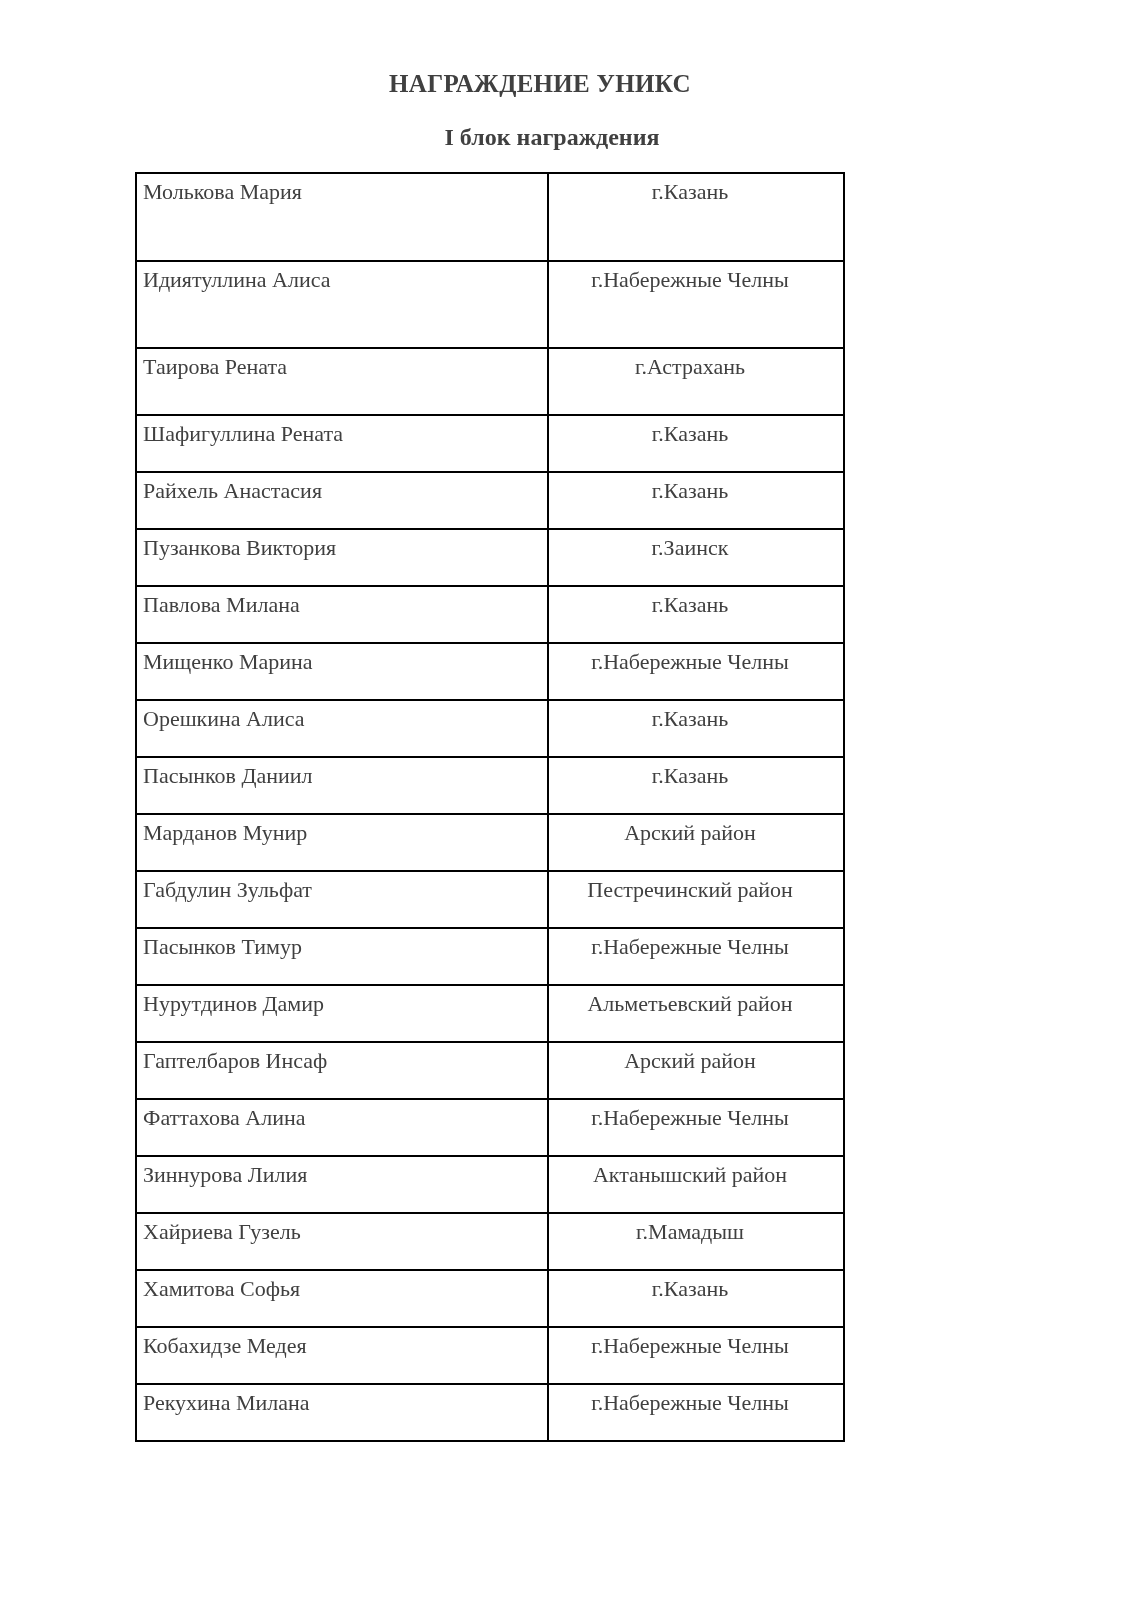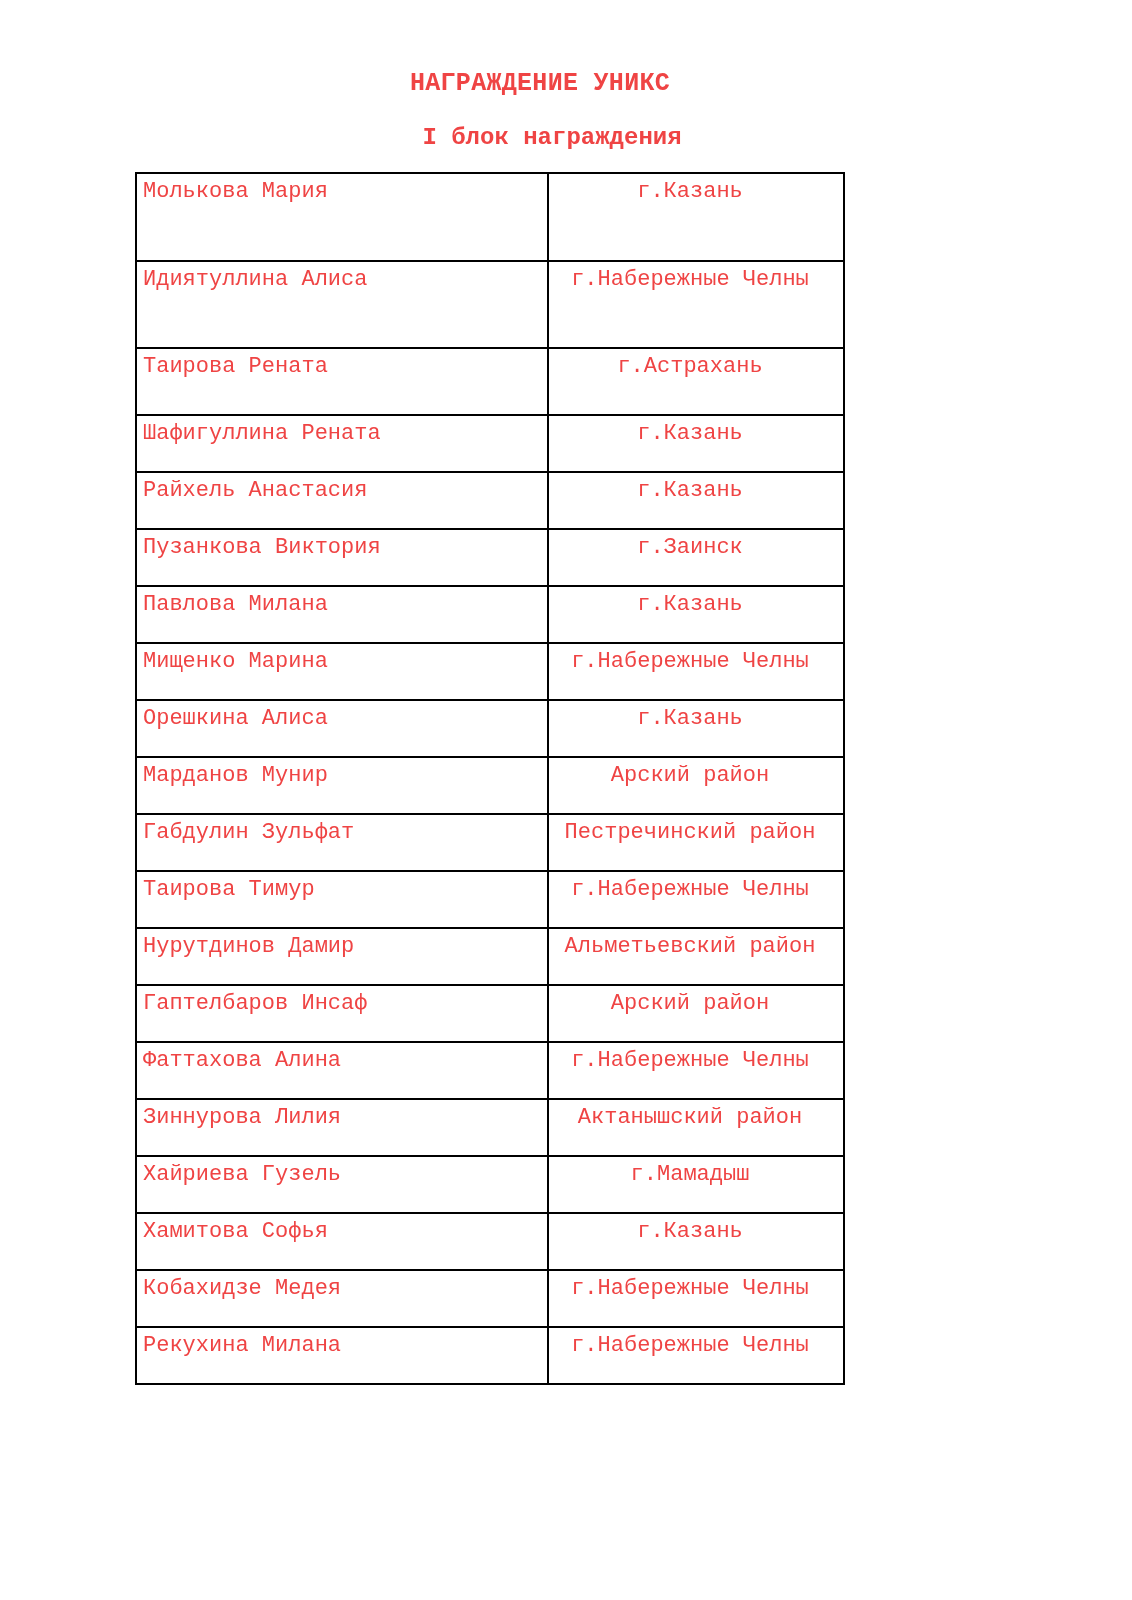--- a/index.html
+++ b/index.html
@@ -5,22 +5,22 @@
   html, body {
     margin: 0;
     padding: 0;
     background: #ffffff;
   }
   .page {
     position: relative;
     width: 1132px;
     height: 1600px;
     background: #ffffff;
-    color: #ef4444;
-    font-family: Liberation Mono, monospace;
+    color: #404040;
+    font-family: Liberation Serif, serif;
     overflow: hidden;
   }
   .heading-block {
     width: 1080px; 
     text-align: center;
   }
   .doc-title {
     padding-top: 70px;
     font-size: 25px;
     font-weight: bold;
@@ -149,20 +149,28 @@
 
   <tr>
     <td class="name-cell">
       <span>Орешкина Алиса</span>
     </td>
     <td class="city-cell">
       <span>г.Казань</span>
     </td>
   </tr>
 
+  <tr>
+    <td class="name-cell">
+      <span>Пасынков Даниил</span>
+    </td>
+    <td class="city-cell">
+      <span>г.Казань</span>
+    </td>
+  </tr>
 
   <tr>
     <td class="name-cell">
       <span>Марданов Мунир</span>
     </td>
     <td class="city-cell">
       <span>Арский район</span>
     </td>
   </tr>
 
@@ -170,21 +178,21 @@
     <td class="name-cell">
       <span>Габдулин Зульфат</span>
     </td>
     <td class="city-cell">
       <span>Пестречинский район</span>
     </td>
   </tr>
 
   <tr>
     <td class="name-cell">
-      <span>Таирова Тимур</span>
+      <span>Пасынков Тимур</span>
     </td>
     <td class="city-cell">
       <span>г.Набережные Челны</span>
     </td>
   </tr>
 
   <tr>
     <td class="name-cell">
       <span>Нурутдинов Дамир</span>
     </td>

